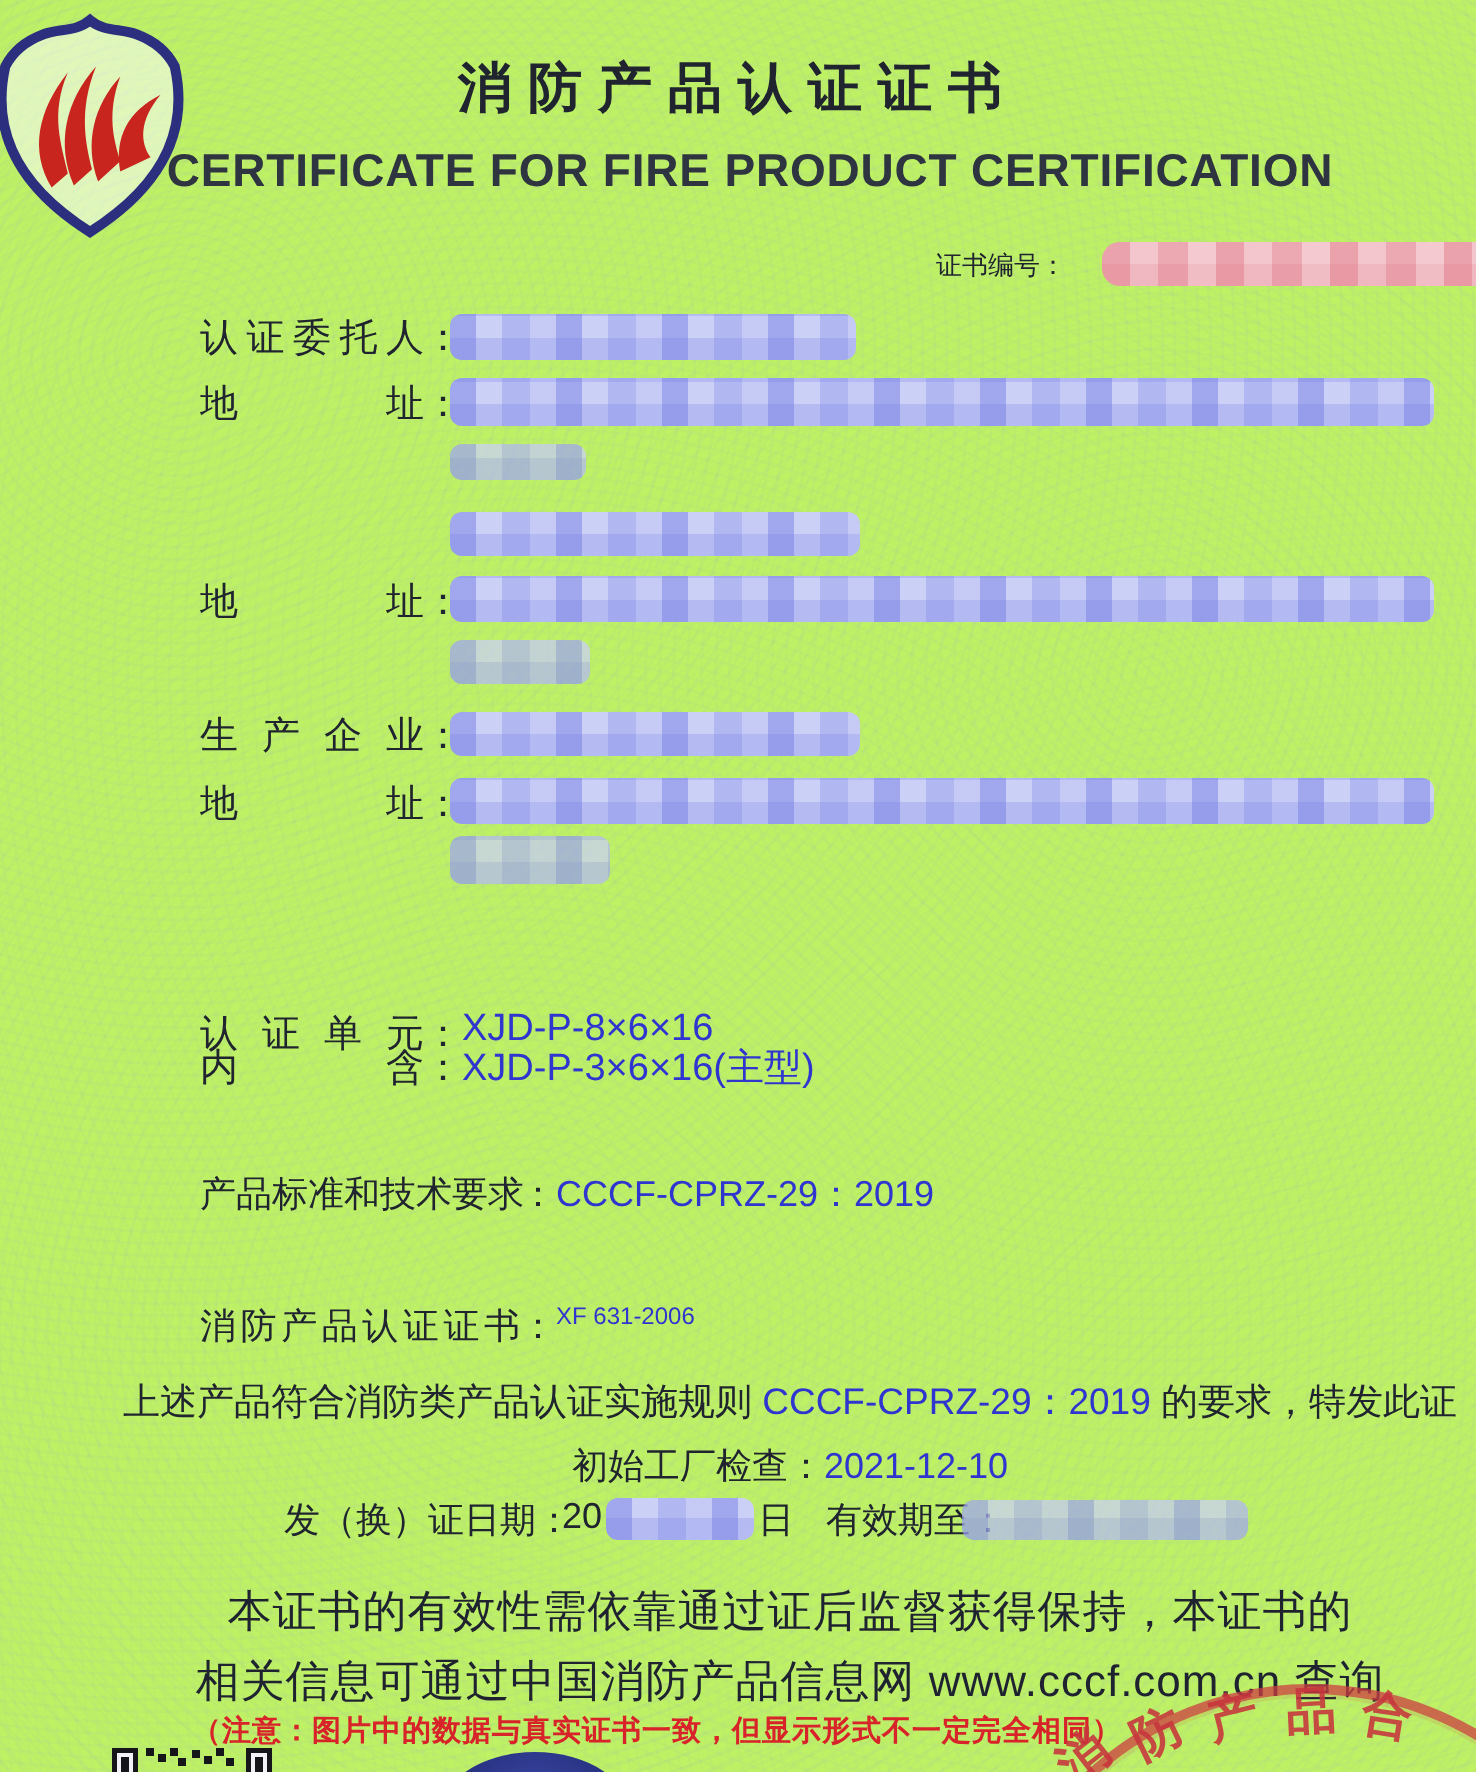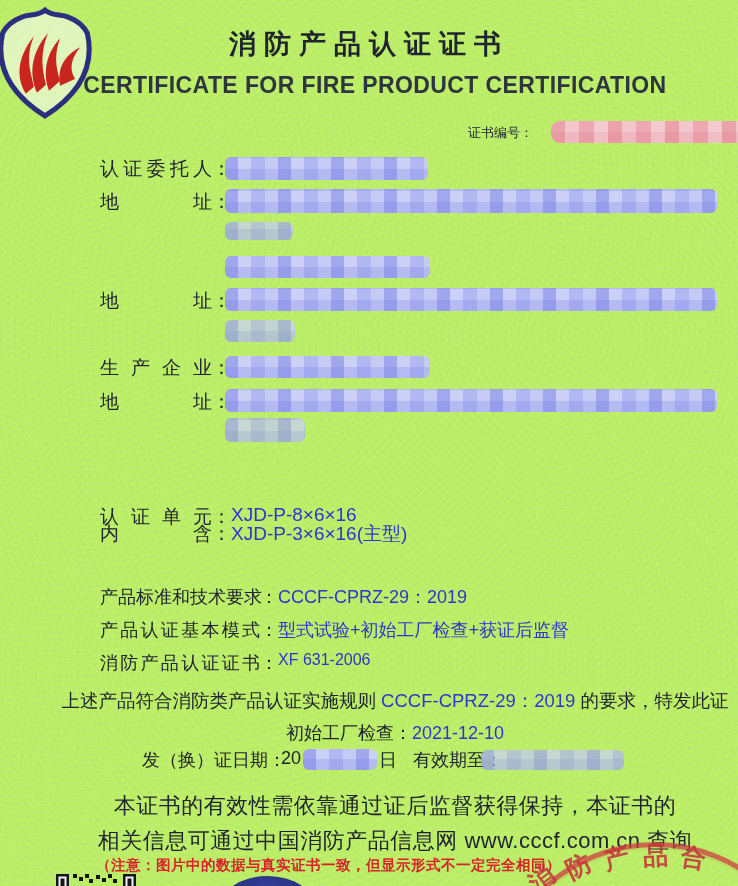--- a/index.html
+++ b/index.html
@@ -111,23 +111,22 @@
   <div class="mosaic" style="left:225px;top:389px;width:492px;height:23px"></div>
   <div class="mosaic light" style="left:225px;top:418px;width:80px;height:24px"></div>
 
 
   <div class="abs lbl-row" style="top:504px"><span class="j110">认证单元</span><span class="colon">：</span><span class="val">XJD-P-8×6×16</span></div>
 
   <div class="abs lbl-row" style="top:521px"><span class="j110">内含</span><span class="colon">：</span><span class="val">XJD-P-3×6×16(主型)</span></div>
 
   <div class="abs lbl-row" style="top:585px;font-size:18px"><span class="j160">产品标准和技术要求</span><span class="colon">：</span><span class="val" style="font-size:18px">CCCF-CPRZ-29：2019</span></div>
 
-  <div class="abs lbl-row" style="top:618px;font-size:18px"><span class="j160">产品认证基本模式</span><span class="colon">：</span><span class="val" style="font-size:18px">型式试验+初始工厂检查+获证后监督</span></div>
 
-  <div class="abs lbl-row" style="top:651px;font-size:18px"><span class="j160">消防产品认证证书</span><span class="colon">：</span><span class="val" style="font-size:16px">XF 631-2006</span></div>
+  <div class="abs lbl-row" style="top:651px;font-size:18px"><span class="j160">消防产品认证证书</span><span class="colon">：</span><span class="val" style="font-size:12px">XF 631-2006</span></div>
 
   <div class="abs center-line stmt"><span>上述产品符合消防类产品认证实施规则 </span><span class="blue">CCCF-CPRZ-29：2019</span><span> 的要求，特发此证</span></div>
 
   <div class="abs center-line first-issue"><span>初始工厂检查：</span><span class="blue">2021-12-10</span></div>
 
   <div class="abs issue-row" style="left:142px">发（换）证日期：</div>
   <div class="abs issue-row blue" style="left:281px">20</div>
   <div class="mosaic" style="left:303px;top:749px;width:74px;height:21px"></div>
   <div class="abs issue-row blue" style="left:379px">日</div>
   <div class="abs issue-row" style="left:413px">有效期至：</div>

